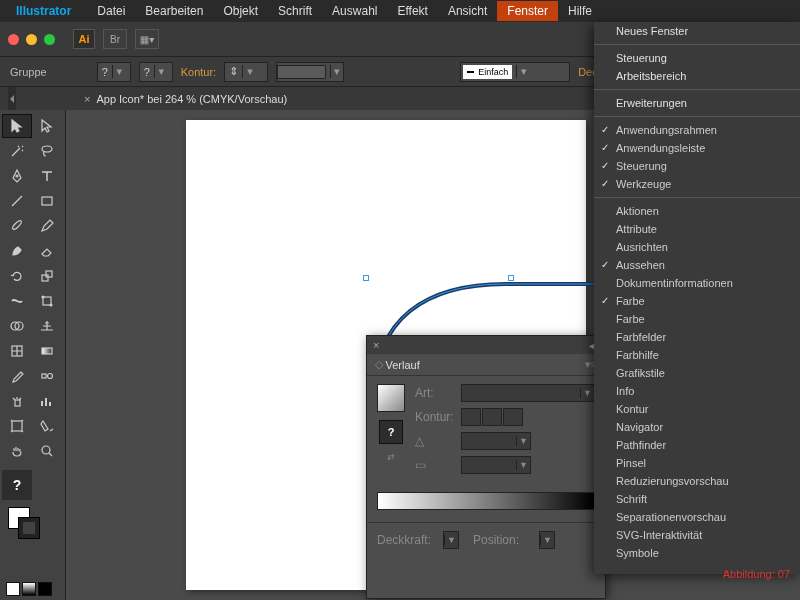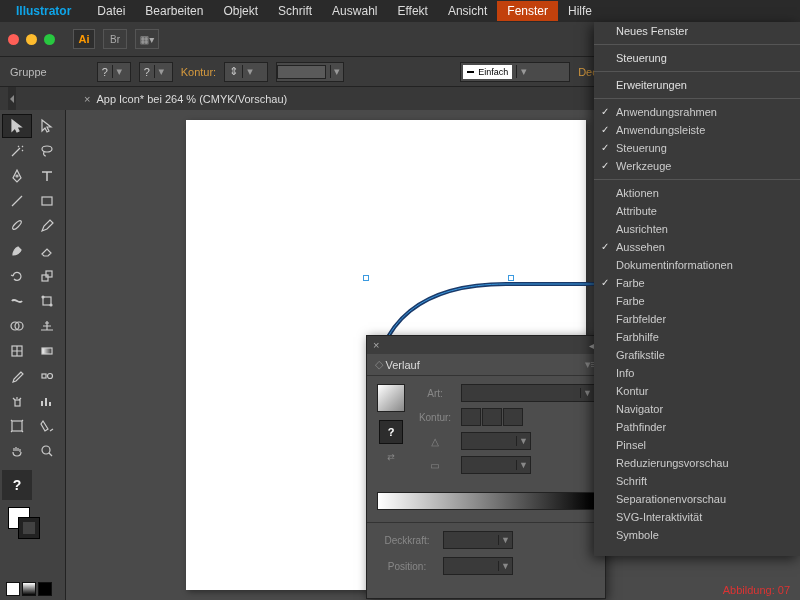--- a/index.html
+++ b/index.html
@@ -62,30 +62,30 @@
 .vp-hdr .x{color:#aaa;font-size:11px}
 .vp-hdr .ic{color:#aaa;font-size:10px}
 .vp-tab{height:22px;display:flex;align-items:center;padding:0 8px;border-bottom:1px solid #333}
 .vp-tab span{color:#ddd;font-size:11px}
 .vp-body{padding:8px 10px;display:flex;gap:10px}
 .vp-left{display:flex;flex-direction:column;gap:8px;align-items:center}
 .grad-sw{width:28px;height:28px;background:linear-gradient(135deg,#fff,#888);border:1px solid #222}
 .qbox{width:24px;height:24px;background:#2d2d2d;border:1px solid #111;display:flex;align-items:center;justify-content:center;color:#fff;font-weight:700}
 .vp-right{flex:1;display:flex;flex-direction:column;gap:6px}
 .vp-row{display:flex;align-items:center;gap:6px}
-.vp-row .lbl{width:40px;text-align:center;color:#888;font-size:10px}
+.vp-row .lbl{width:40px;text-align:left;color:#888;font-size:12px}
 .vp-field{flex:1;height:18px;background:#3a3a3a;border:1px solid #222;display:flex;align-items:center}
 .vp-field .ar{width:14px;border-left:1px solid #222;text-align:center;color:#888;font-size:9px}
 .btn3{display:flex;gap:1px}
 .btn3 .b{width:20px;height:18px;background:#3a3a3a;border:1px solid #222}
 .grad-bar{margin:10px 10px 0;height:18px;background:linear-gradient(90deg,#fff,#000);border:1px solid #222;position:relative}
 .grad-bar .trash{position:absolute;right:-18px;top:2px;color:#777;font-size:11px}
 .vp-sep{height:1px;background:#333;margin:12px 0 8px}
-.vp-bot{padding:0 10px;display:flex;flex-direction:column;gap:8px}
-.caption{position:absolute;right:10px;bottom:4px;color:#d33;font-size:11px;z-index:200}
+.vp-bot{padding:0 10px;display:flex;flex-direction:row;gap:14px}
+.caption{position:absolute;right:10px;bottom:20px;color:#d33;font-size:11px;z-index:200}
 </style>
 </head>
 <body>
 
 <div class="menubar">
   <span class="apple"></span>
   <span class="app-name">Illustrator</span>
   <span class="mitem">Datei</span>
   <span class="mitem">Bearbeiten</span>
   <span class="mitem">Objekt</span>
@@ -432,20 +432,21 @@
         </div>
       </div>
     </div>
   </div>
 </div>
 
 <div class="dropdown">
   <div class="dd-item">Neues Fenster</div>
   <div class="dd-sep"></div>
   <div class="dd-item">Steuerung</div>
+  <div class="dd-item">Arbeitsbereich</div>
   <div class="dd-sep"></div>
   <div class="dd-item">Erweiterungen</div>
   <div class="dd-sep"></div>
   <div id="g3">
       <div class="dd-item"><span class="chk">✓</span><span>Anwendungsrahmen</span></div>
       <div class="dd-item dim"><span class="chk">✓</span><span>Anwendungsleiste</span></div>
       <div class="dd-item"><span class="chk">✓</span><span>Steuerung</span></div>
       <div class="dd-item"><span class="chk">✓</span><span>Werkzeuge</span></div>
     </div>
   <div class="dd-sep"></div>

